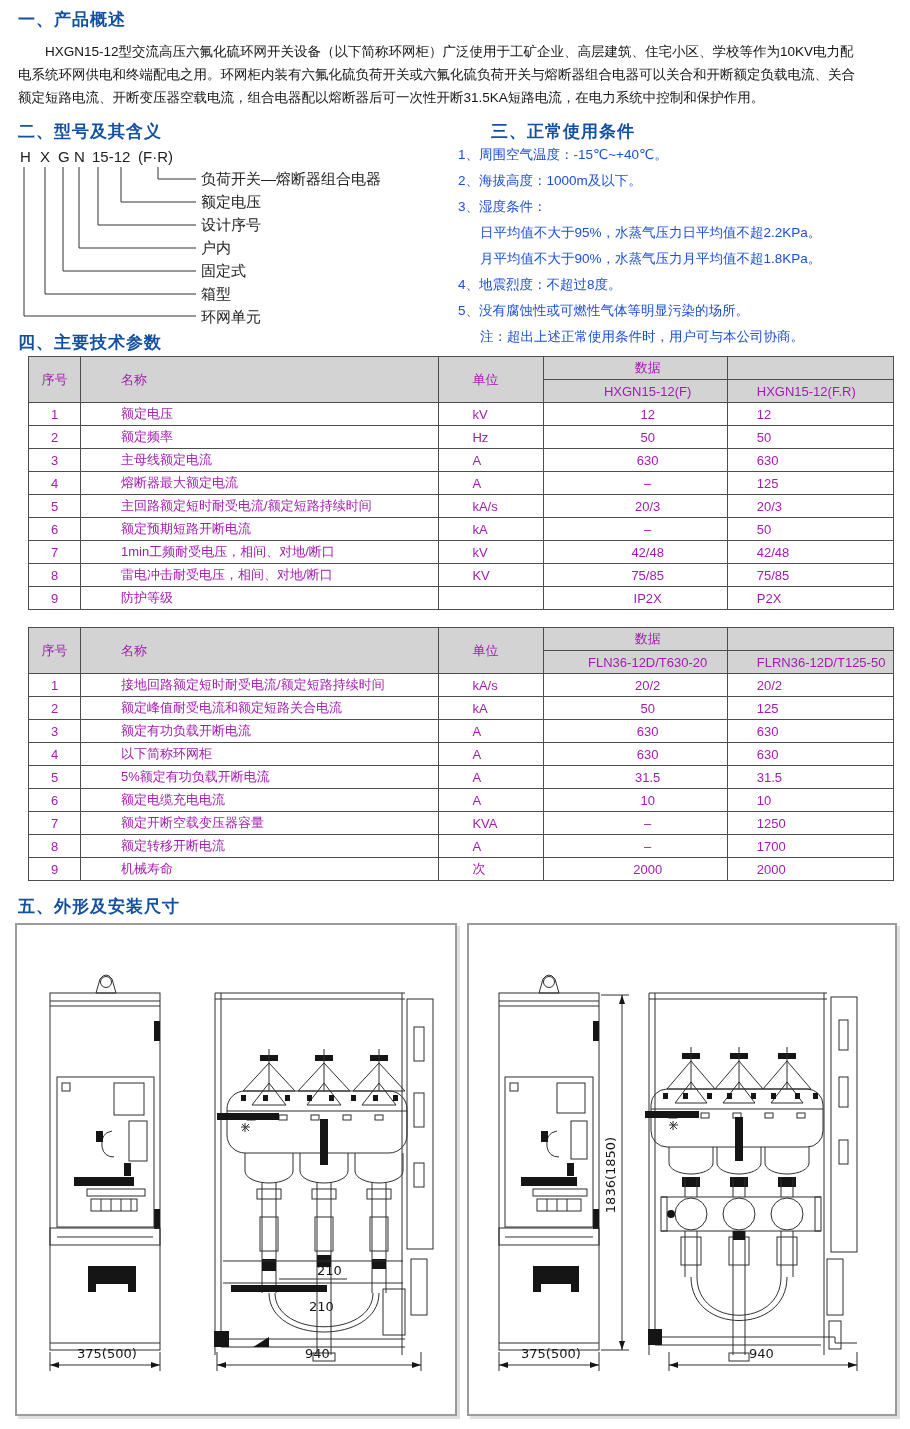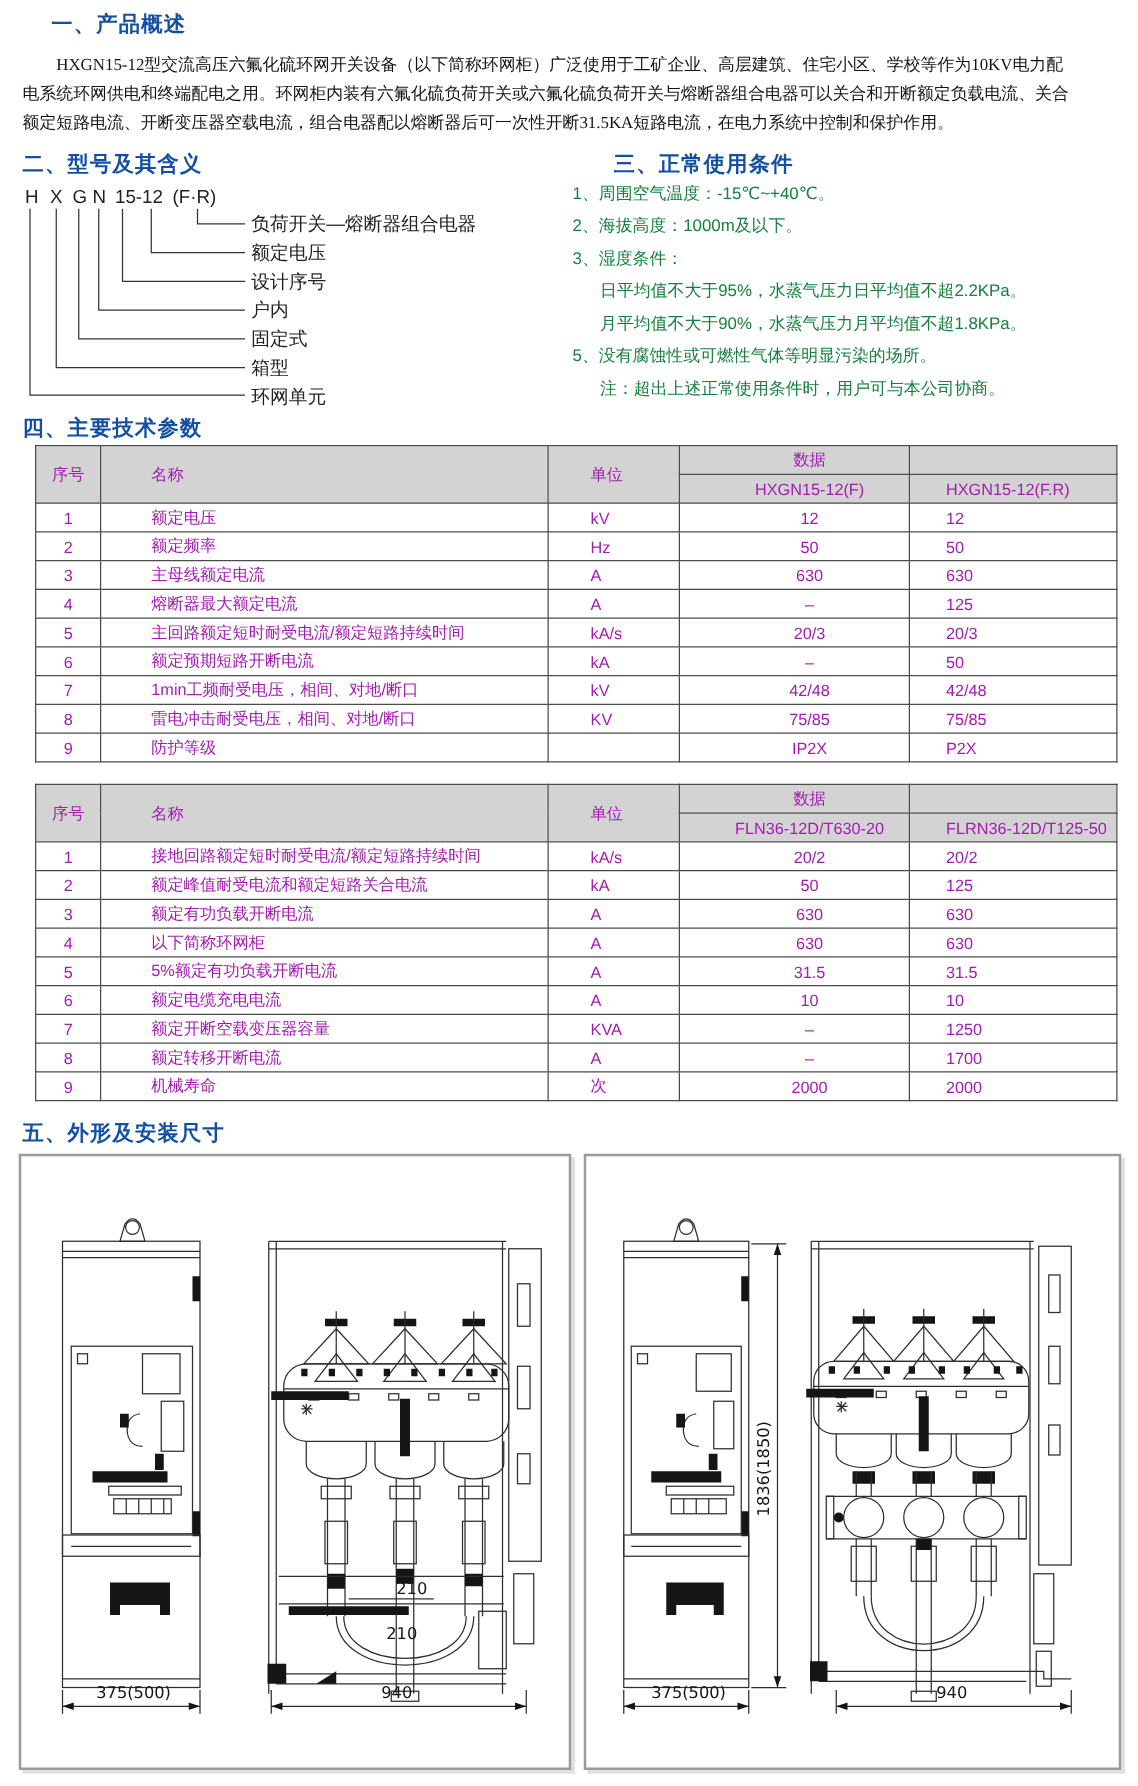--- a/index.html
+++ b/index.html
@@ -1,21 +1,21 @@
 <!DOCTYPE html>
 <html><head>
 <meta charset="utf-8">
 <style>
   html,body{margin:0;padding:0;background:#fff;}
   .page{position:relative;width:910px;height:1429px;background:#fff;overflow:hidden;
         font-family:"Liberation Sans","DejaVu Sans",sans-serif;color:#1a1a1a;}
   h2.sec{position:absolute;margin:0;font-size:17px;font-weight:700;color:#1450a2;letter-spacing:1px;}
-  .intro{position:absolute;left:18px;top:40px;width:878px;font-size:13.5px;line-height:23px;color:#141414;font-family:Liberation Serif, serif;}
+  .intro{position:absolute;left:18px;top:40px;width:878px;font-size:13.5px;line-height:23px;color:#141414;}
   .intro .fl{text-indent:2em;}
-  .cond-list{position:absolute;left:458px;top:142px;width:445px;font-size:13.5px;line-height:26px;color:#15803d;}
+  .cond-list{position:absolute;left:458px;top:142px;width:445px;font-size:13.5px;line-height:26px;color:#1d4ed8;}
   .cond-list .indent{padding-left:22px;}
   .model-wrap{position:absolute;left:18px;top:146px;width:430px;height:185px;}
   .model-svg text{font-size:15px;fill:#222;font-family:"Liberation Sans","DejaVu Sans",sans-serif;}
   .model-svg path{stroke:#333;fill:none;stroke-width:1;}
   .ptable{position:absolute;border-collapse:collapse;table-layout:fixed;width:866px;font-size:13px;background:#fff;color:#a21caf;}
   .ptable th,.ptable td{border:1px solid #4c4c4c;height:22px;padding:0 4px;font-weight:normal;text-align:left;white-space:nowrap;overflow:hidden;}
   .ptable thead th{background:#d3d3d3;}
   .ptable .c0{text-align:center;}
   .ptable .c1{padding-left:40px;}
   .ptable .c2{padding-left:33px;}
@@ -25,21 +25,21 @@
   .dwg line,.dwg path,.dwg rect,.dwg circle,.dwg ellipse{stroke:#2e2e2e;fill:none;stroke-width:1;}
   .dwg .f{fill:#151515;stroke:none;}
   .dwg .w{fill:#ffffff;stroke:none;}
   .dwg text{fill:#161616;stroke:none;font-size:13px;font-family:"DejaVu Sans","Liberation Sans",sans-serif;}
 </style>
 </head>
 <body>
 
 <div class="page">
 
-  <h2 class="sec" style="left:18px;top:8px;margin-left:23px;">一、产品概述</h2>
+  <h2 class="sec" style="left:18px;top:8px;">一、产品概述</h2>
   <div class="intro">
     <div class="fl">HXGN15-12型交流高压六氟化硫环网开关设备（以下简称环网柜）广泛使用于工矿企业、高层建筑、住宅小区、学校等作为10KV电力配</div>
     <div>电系统环网供电和终端配电之用。环网柜内装有六氟化硫负荷开关或六氟化硫负荷开关与熔断器组合电器可以关合和开断额定负载电流、关合</div>
     <div>额定短路电流、开断变压器空载电流，组合电器配以熔断器后可一次性开断31.5KA短路电流，在电力系统中控制和保护作用。</div>
   </div>
 
   <h2 class="sec" style="left:18px;top:120px;">二、型号及其含义</h2>
   <div class="model-wrap">
     <svg class="model-svg" width="430" height="185" viewBox="0 0 430 185">
       <g>
@@ -71,20 +71,21 @@
     </svg>
   </div>
 
   <h2 class="sec" style="left:458px;top:120px;margin-left:33px;">三、正常使用条件</h2>
   <div class="cond-list">
     <div>1、周围空气温度：-15℃~+40℃。</div>
     <div>2、海拔高度：1000m及以下。</div>
     <div>3、湿度条件：</div>
     <div class="indent">日平均值不大于95%，水蒸气压力日平均值不超2.2KPa。</div>
     <div class="indent">月平均值不大于90%，水蒸气压力月平均值不超1.8KPa。</div>
+    <div>4、地震烈度：不超过8度。</div>
     <div>5、没有腐蚀性或可燃性气体等明显污染的场所。</div>
     <div class="indent">注：超出上述正常使用条件时，用户可与本公司协商。</div>
   </div>
 
   <h2 class="sec" style="left:18px;top:331px;">四、主要技术参数</h2>
 
   <table class="ptable" style="left:28px;top:356px;">
     <colgroup>
         <col style="width:52px">
         <col style="width:358px">

